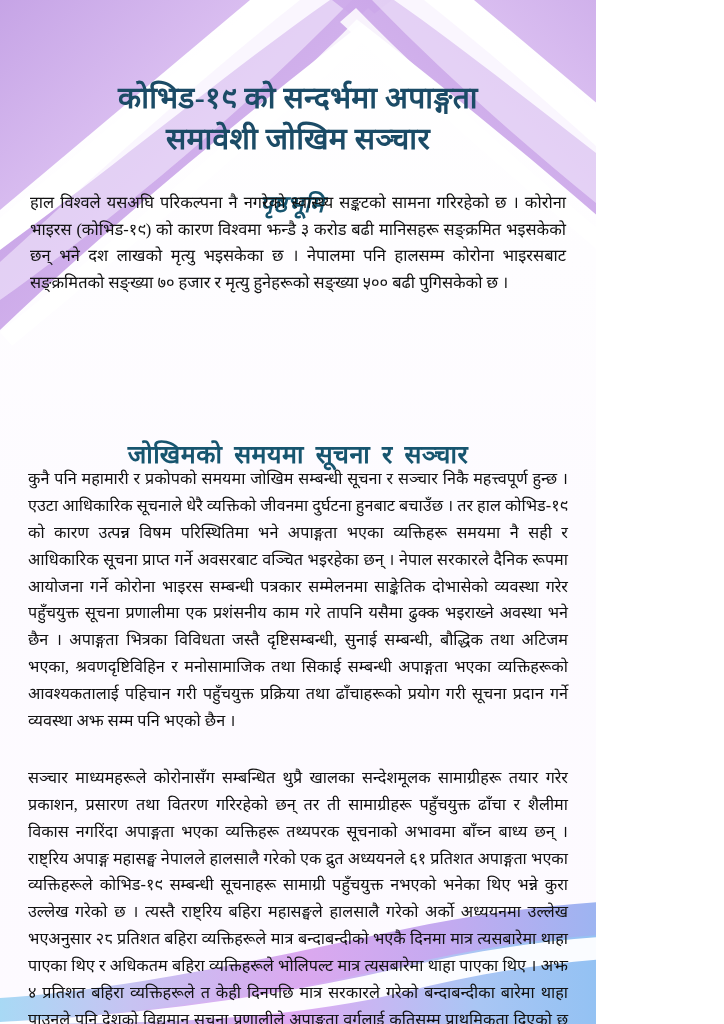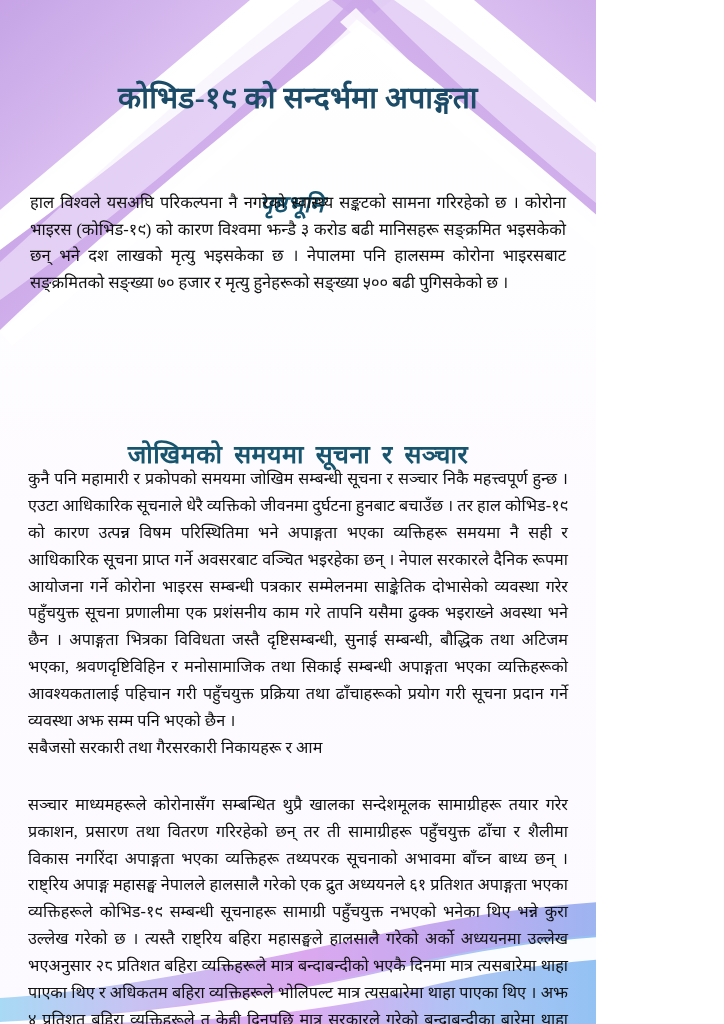--- a/index.html
+++ b/index.html
@@ -175,34 +175,34 @@
     <path d="M0,1024 L724,1024 L724,965 C560,940 400,996 200,1024 Z" fill="#ffffff" opacity="0.0"></path>
     <path d="M0,998 C120,990 260,960 400,930 C520,905 630,896 724,900 L724,934 C620,928 510,940 400,966 C270,996 120,1016 0,1022 Z" fill="url(#gradBottom1)"></path>
     <path d="M0,1022 C130,1016 270,998 400,968 C512,942 620,930 724,936 L724,962 C622,956 516,968 408,994 C286,1022 150,1024 0,1024 Z" fill="#ffffff" opacity="0.95"></path>
     <path d="M0,1024 L724,1024 L724,958 C618,952 512,965 404,992 C284,1021 148,1024 0,1024 Z" fill="url(#gradBottom2)"></path>
   </svg>
 
   <div id="content">
 
     <h1 class="doc-title">
       <span class="line1">कोभिड-१९ को सन्दर्भमा अपाङ्गता</span>
+      <span class="line2">समावेशी जोखिम सञ्चार</span>
     </h1>
 
     <h2 class="section-heading heading-bg">पृष्ठभूमि</h2>
 
     <div class="intro-block">
       <p>हाल विश्वले यसअघि परिकल्पना नै नगरेको स्वास्थ्य सङ्कटको सामना गरिरहेको छ । कोरोना भाइरस (कोभिड-१९) को कारण विश्वमा झन्डै ३ करोड बढी मानिसहरू सङ्क्रमित भइसकेको छन् भने दश लाखको मृत्यु भइसकेका छ । नेपालमा पनि हालसम्म कोरोना भाइरसबाट सङ्क्रमितको सङ्ख्या ७० हजार र मृत्यु हुनेहरूको सङ्ख्या ५०० बढी पुगिसकेको छ ।</p>
     </div>
 
     <h2 class="section-heading heading-risk">जोखिमको समयमा सूचना र सञ्चार</h2>
 
     <div class="columns">
       <div class="col left">
         <p>कुनै पनि महामारी र प्रकोपको समयमा जोखिम सम्बन्धी सूचना र सञ्चार निकै महत्त्वपूर्ण हुन्छ । एउटा आधिकारिक सूचनाले धेरै व्यक्तिको जीवनमा दुर्घटना हुनबाट बचाउँछ । तर हाल कोभिड-१९ को कारण उत्पन्न विषम परिस्थितिमा भने अपाङ्गता भएका व्यक्तिहरू समयमा नै सही र आधिकारिक सूचना प्राप्त गर्ने अवसरबाट वञ्चित भइरहेका छन् । नेपाल सरकारले दैनिक रूपमा आयोजना गर्ने कोरोना भाइरस सम्बन्धी पत्रकार सम्मेलनमा साङ्केतिक दोभासेको व्यवस्था गरेर पहुँचयुक्त सूचना प्रणालीमा एक प्रशंसनीय काम गरे तापनि यसैमा ढुक्क भइराख्ने अवस्था भने छैन । अपाङ्गता भित्रका विविधता जस्तै दृष्टिसम्बन्धी, सुनाई सम्बन्धी, बौद्धिक तथा अटिजम भएका, श्रवणदृष्टिविहिन र मनोसामाजिक तथा सिकाई सम्बन्धी अपाङ्गता भएका व्यक्तिहरूको आवश्यकतालाई पहिचान गरी पहुँचयुक्त प्रक्रिया तथा ढाँचाहरूको प्रयोग गरी सूचना प्रदान गर्ने व्यवस्था अझ सम्म पनि भएको छैन ।</p>
-        <p>सबैजसो सरकारी तथा गैरसरकारी निकायहरू र आम</p>
       </div>
       <div class="col right">
         <p>सञ्चार माध्यमहरूले कोरोनासँग सम्बन्धित थुप्रै खालका सन्देशमूलक सामाग्रीहरू तयार गरेर प्रकाशन, प्रसारण तथा वितरण गरिरहेको छन् तर ती सामाग्रीहरू पहुँचयुक्त ढाँचा र शैलीमा विकास नगरिंदा अपाङ्गता भएका व्यक्तिहरू तथ्यपरक सूचनाको अभावमा बाँच्न बाध्य छन् । राष्ट्रिय अपाङ्ग महासङ्घ नेपालले हालसालै गरेको एक द्रुत अध्ययनले ६१ प्रतिशत अपाङ्गता भएका व्यक्तिहरूले कोभिड-१९ सम्बन्धी सूचनाहरू सामाग्री पहुँचयुक्त नभएको भनेका थिए भन्ने कुरा उल्लेख गरेको छ । त्यस्तै राष्ट्रिय बहिरा महासङ्घले हालसालै गरेको अर्को अध्ययनमा उल्लेख भएअनुसार २८ प्रतिशत बहिरा व्यक्तिहरूले मात्र बन्दाबन्दीको भएकै दिनमा मात्र त्यसबारेमा थाहा पाएका थिए र अधिकतम बहिरा व्यक्तिहरूले भोलिपल्ट मात्र त्यसबारेमा थाहा पाएका थिए । अझ ४ प्रतिशत बहिरा व्यक्तिहरूले त केही दिनपछि मात्र सरकारले गरेको बन्दाबन्दीका बारेमा थाहा पाउनुले पनि देशको विद्यमान सूचना प्रणालीले अपाङ्गता वर्गलाई कतिसम्म प्राथमिकता दिएको छ भन्ने तथ्यलाई दर्साएको छ ।</p>
       </div>
     </div>
 
   </div>
 </div>
 
 </body></html>

